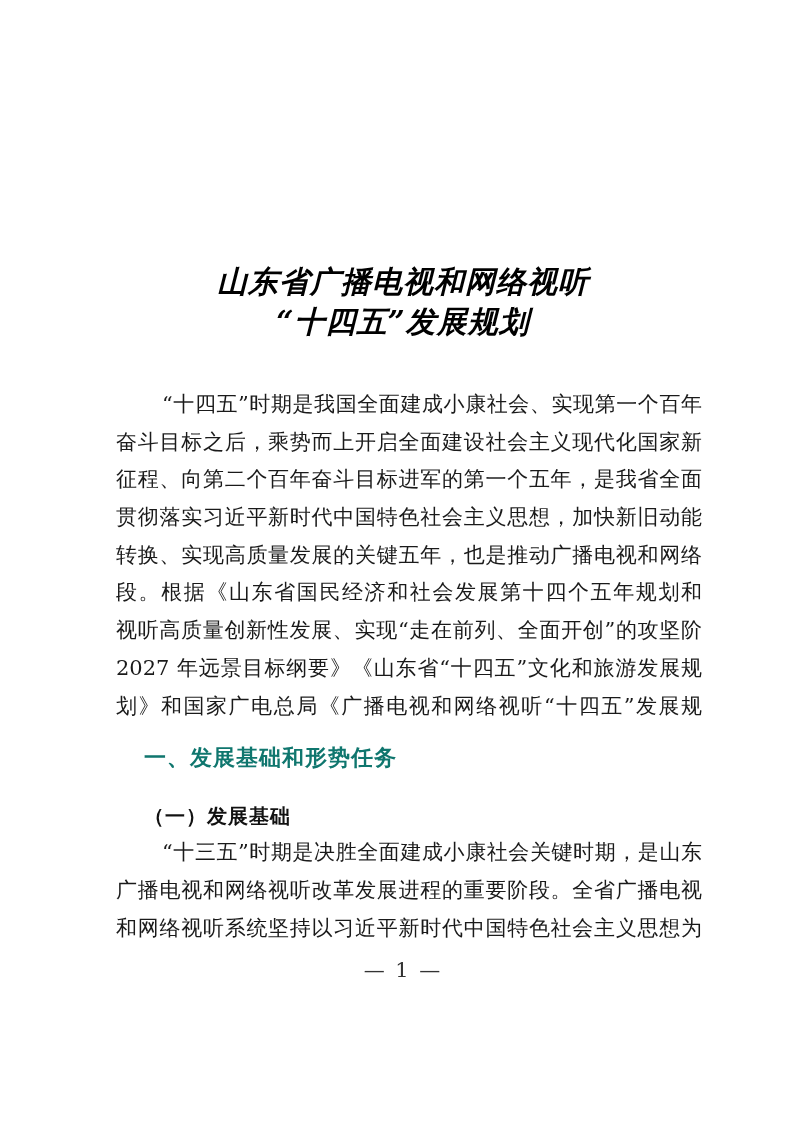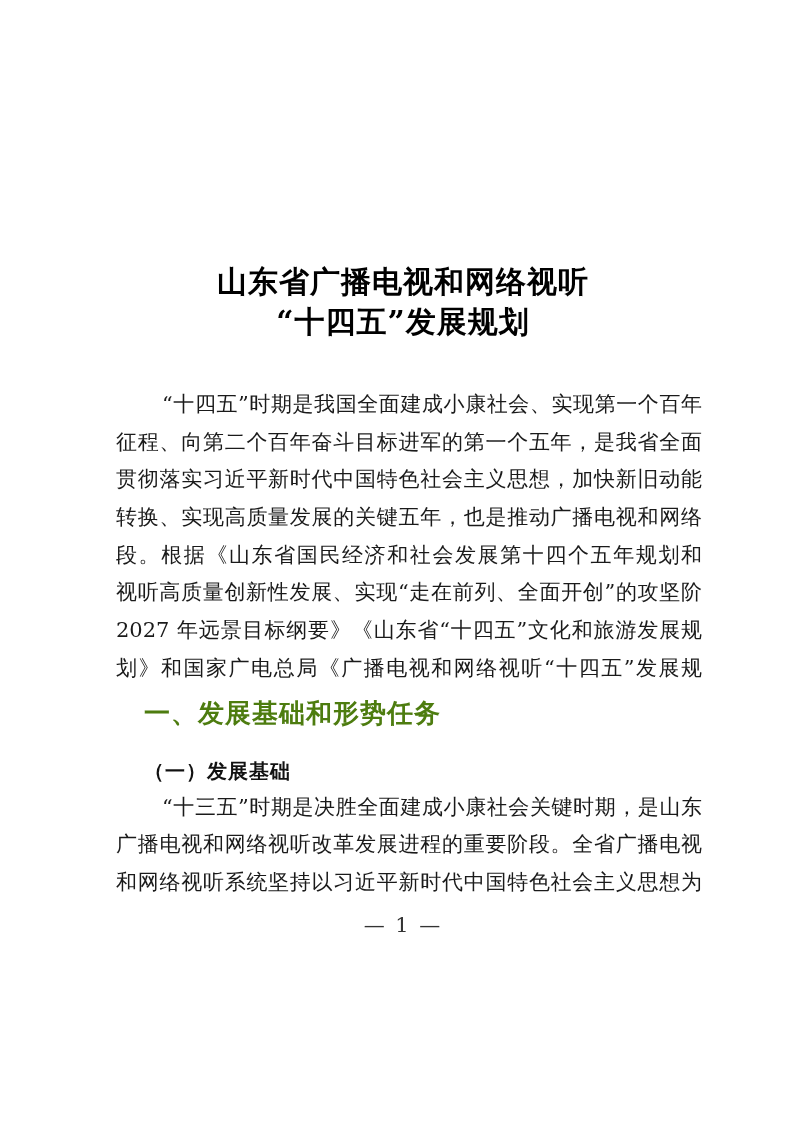--- a/index.html
+++ b/index.html
@@ -23,44 +23,45 @@
     width: 598px;
   }
   .doc-title {
     margin-top: 262px;
     text-align: center;
     font-weight: bold;
     font-size: 30px;
     line-height: 40px;
     color: #000000;
     letter-spacing: 1px;
+    font-style: italic;
   }
   .paragraph {
     font-size: 21px;
     margin-left: 12px;
   }
   .para-intro { margin-top: 44px; }
   .para-basis { margin-top: 1px; }
   .line {
     height: 37.7px;
     line-height: 37.7px;
     text-align: justify;
     text-align-last: justify;
     overflow: hidden;
     white-space: normal;
   }
   .line.indent { text-indent: 46px; }
   .line.para-end { text-align-last: left; }
   .section-heading {
-    margin-top: 8px;
+    margin-top: 16px;
     font-family: "Liberation Sans", "DejaVu Sans", sans-serif;
     font-weight: bold;
-    font-size: 26px;
+    font-size: 22px;
     line-height: 34px;
-    color: #4d7c0f;
+    color: #0f766e;
     text-indent: 40px;
     letter-spacing: 1px;
   }
   .subsection-heading {
     margin-top: 24px;
     font-weight: bold;
     font-size: 20px;
     line-height: 34px;
     color: #111111;
     text-indent: 40px;
@@ -81,20 +82,21 @@
 <div class="page">
   <div class="content">
 
     <div class="doc-title">
       <div>山东省广播电视和网络视听</div>
       <div>“十四五”发展规划</div>
     </div>
 
     <div class="paragraph para-intro">
       <div class="line indent">“十四五”时期是我国全面建成小康社会、实现第一个百年</div>
+      <div class="line">奋斗目标之后，乘势而上开启全面建设社会主义现代化国家新</div>
       <div class="line">征程、向第二个百年奋斗目标进军的第一个五年，是我省全面</div>
       <div class="line">贯彻落实习近平新时代中国特色社会主义思想，加快新旧动能</div>
       <div class="line">转换、实现高质量发展的关键五年，也是推动广播电视和网络</div>
       <div class="line">段。根据《山东省国民经济和社会发展第十四个五年规划和</div>
       <div class="line">视听高质量创新性发展、实现“走在前列、全面开创”的攻坚阶</div>
       <div class="line">2027 年远景目标纲要》《山东省“十四五”文化和旅游发展规</div>
       <div class="line">划》和国家广电总局《广播电视和网络视听“十四五”发展规</div>
     </div>
 
     <div class="section-heading">一、发展基础和形势任务</div>

